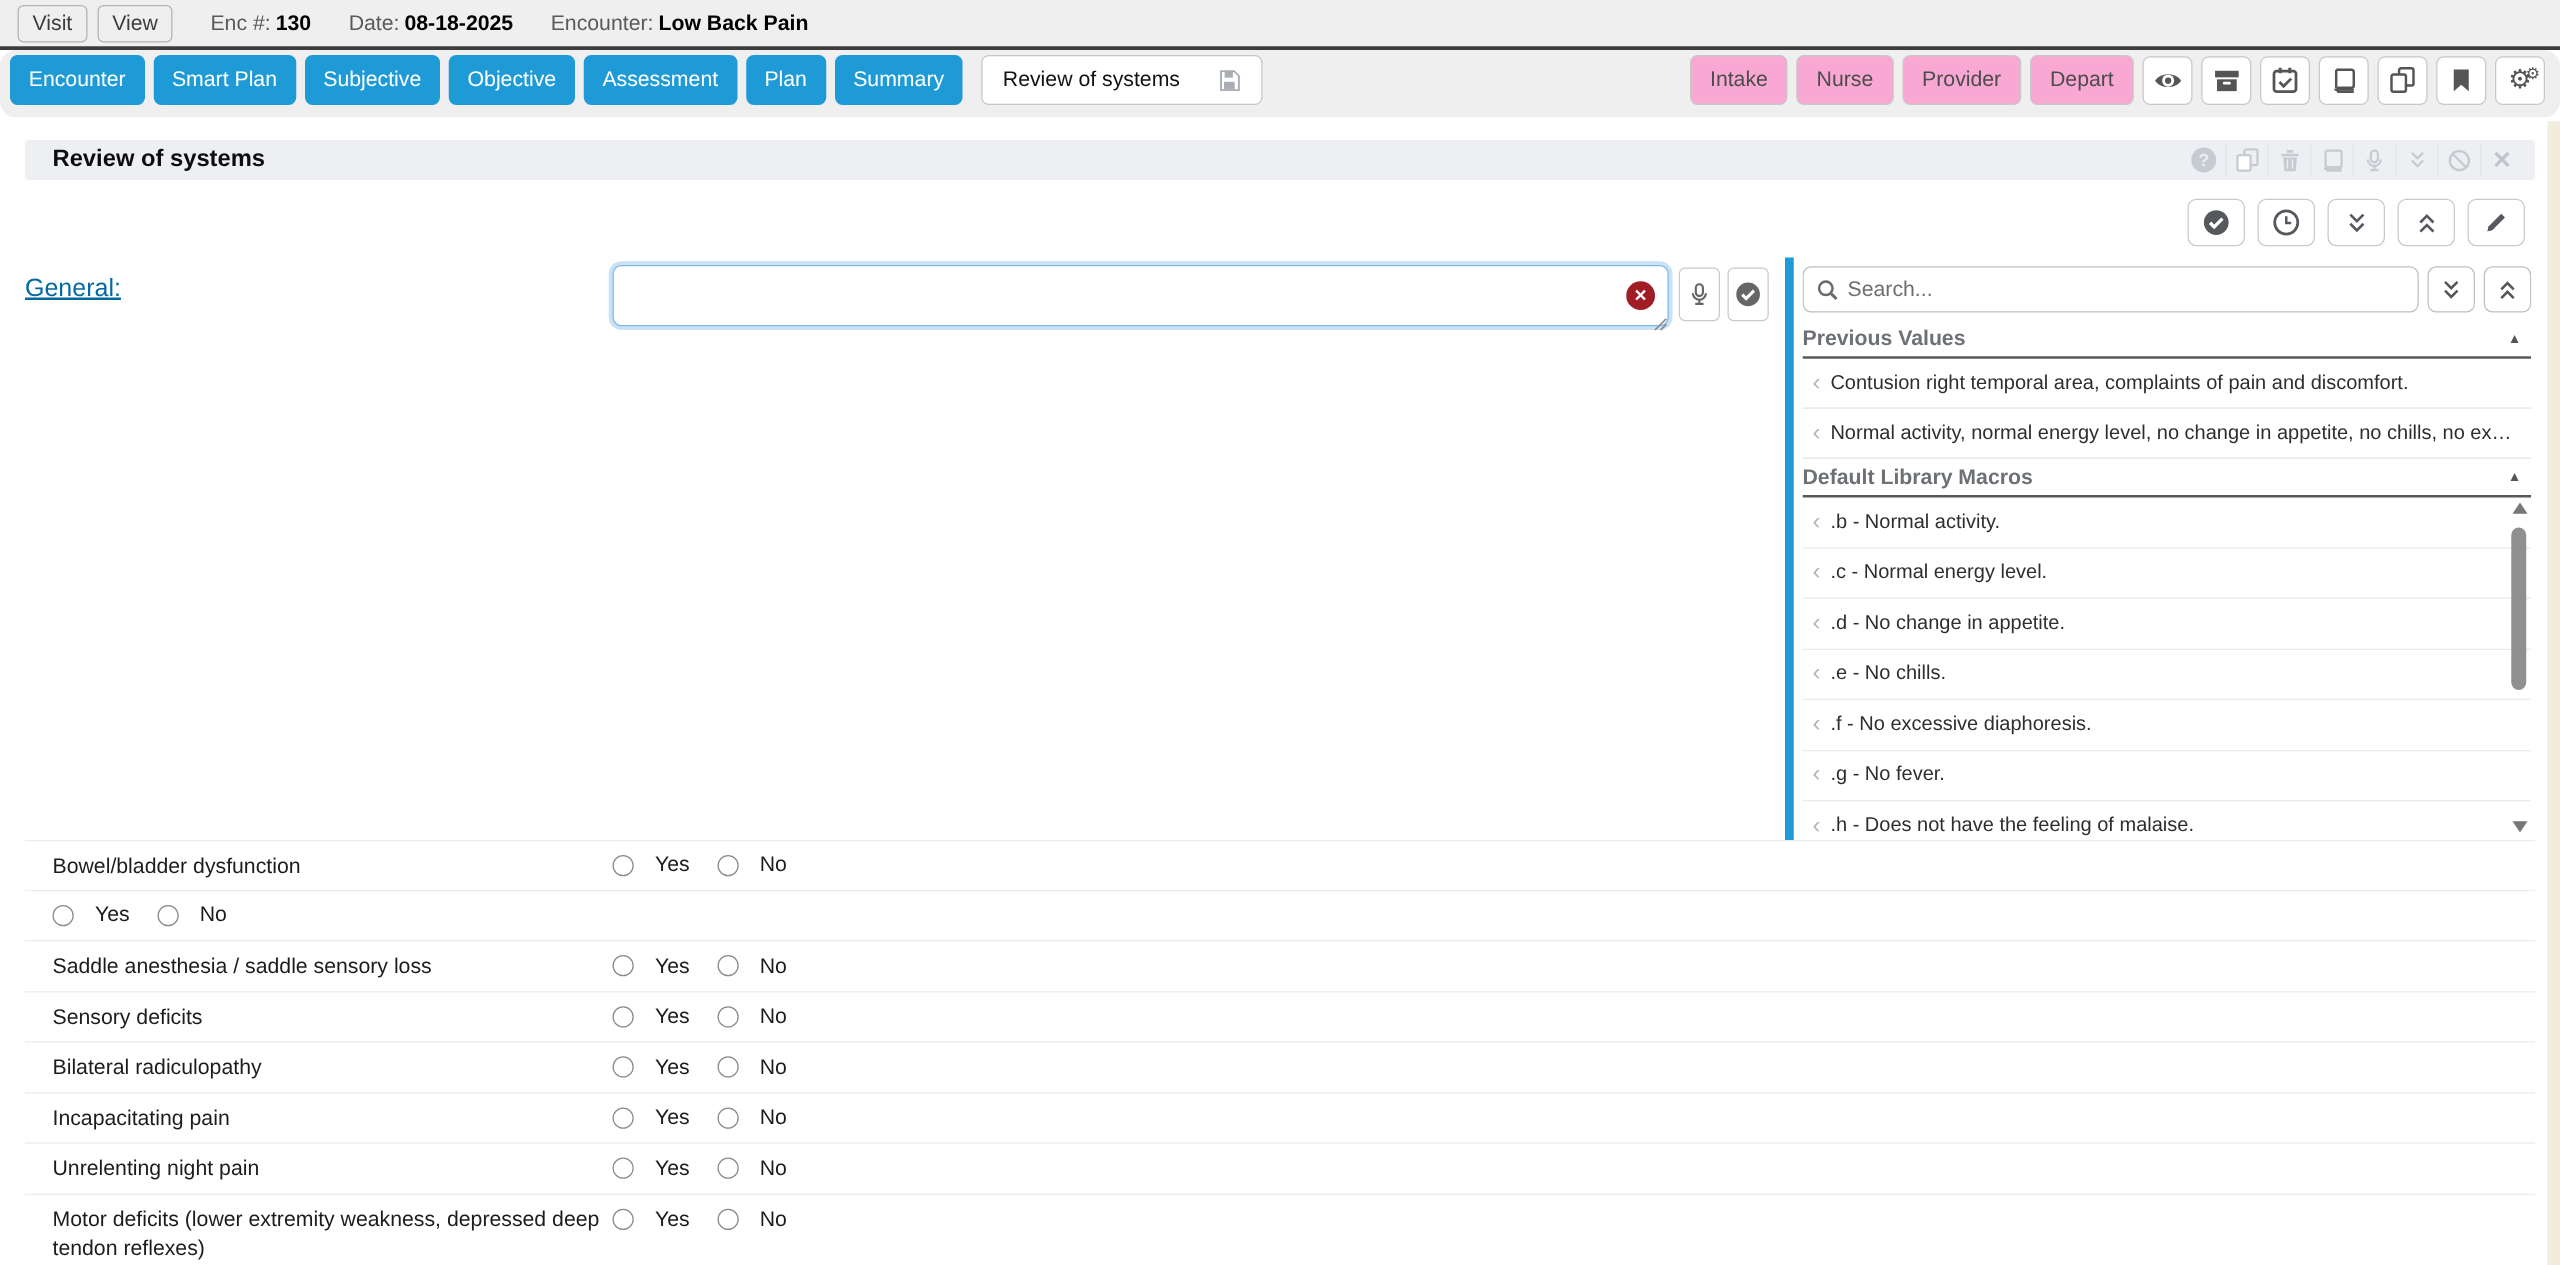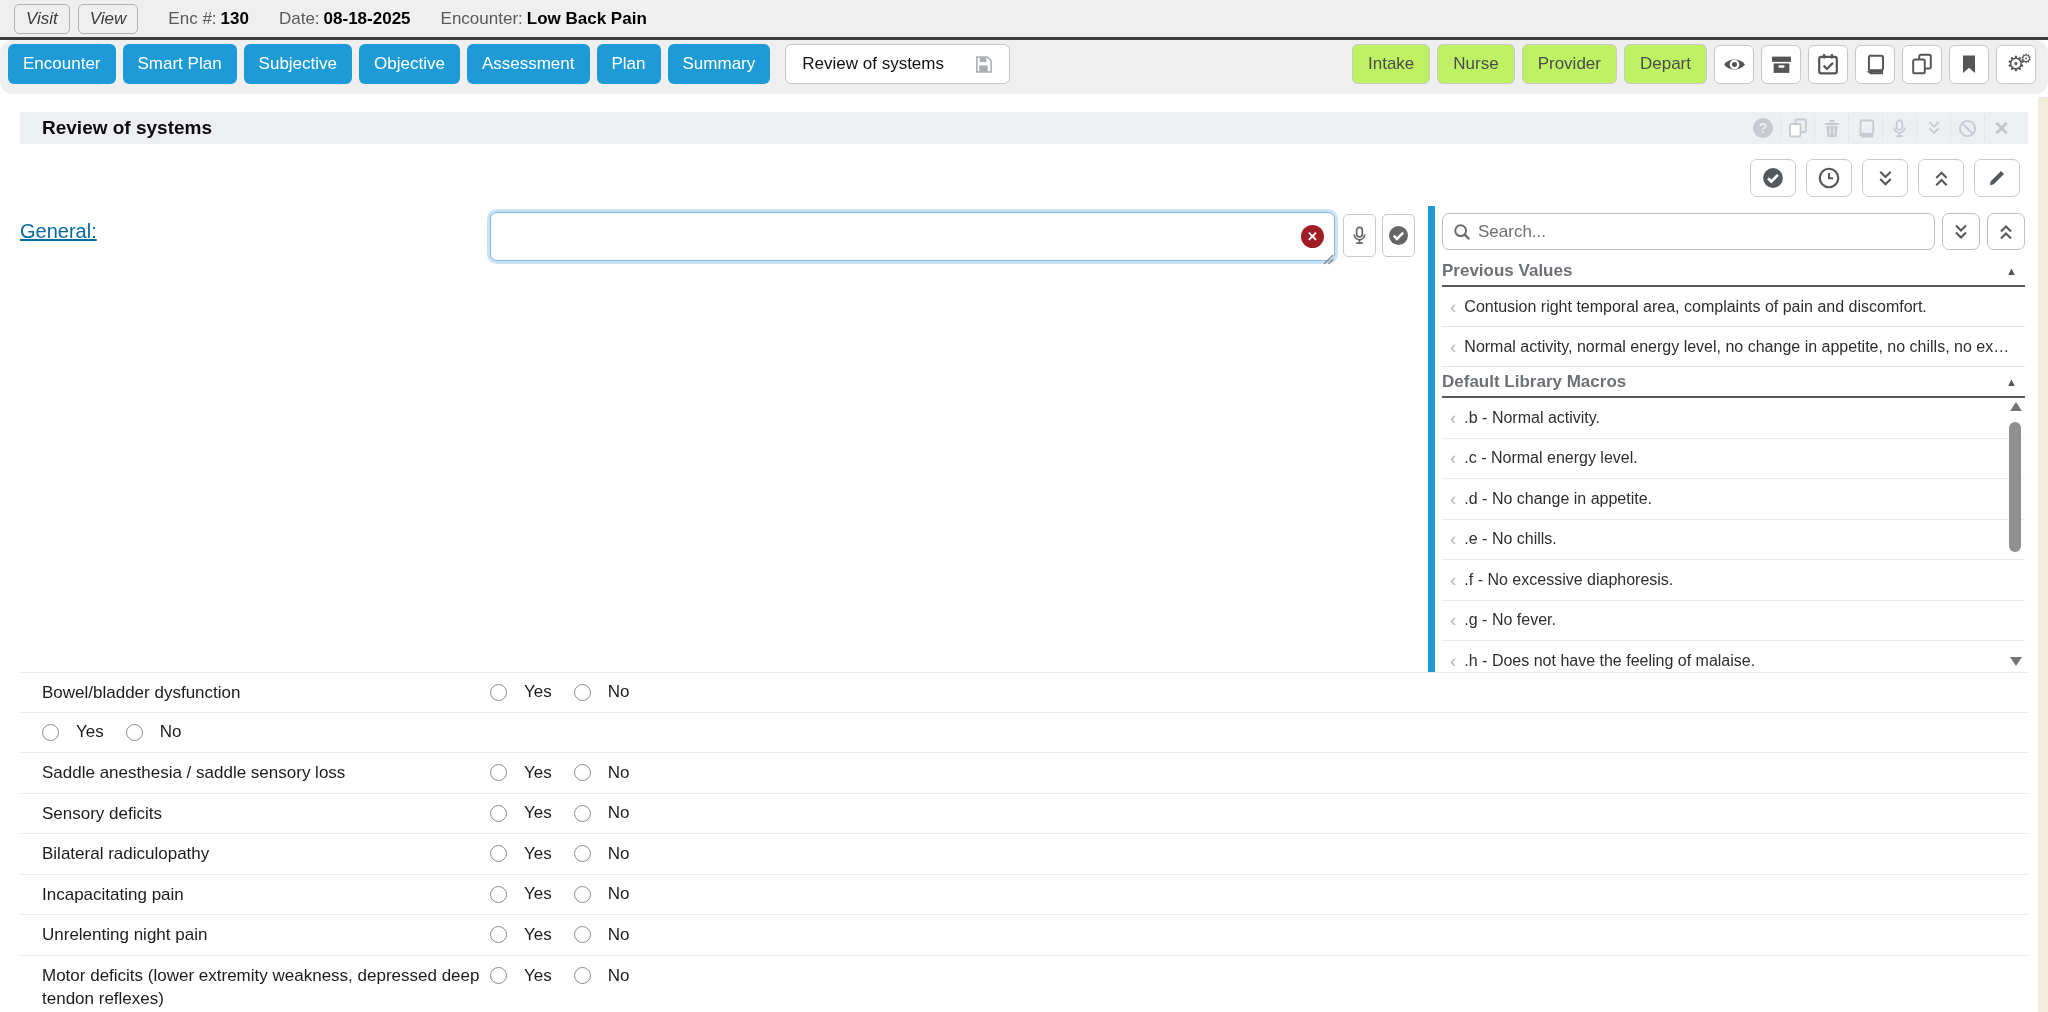--- a/index.html
+++ b/index.html
@@ -3,35 +3,35 @@
 <meta charset="utf-8">
 <style>
   * { margin:0; padding:0; box-sizing:border-box; }
   html,body { width:2048px; height:1012px; overflow:hidden; background:#fff;
     font-family:"Liberation Sans", sans-serif; color:#222; }
 
   
   .topbar { height:40px; background:#efefef; border-bottom:3px solid #3d3d3d;
     display:flex; align-items:center; padding:0 14px; gap:8px; font-size:17px; }
   .tb-btn { background:#efefef; border:1px solid #b3b3b3; border-radius:5px;
-    padding:4px 11px; font-size:17px; color:#3c3c3c; cursor:pointer;font-style:italic; }
+    padding:4px 11px; font-size:17px; color:#3c3c3c; cursor:pointer; }
   .tb-group { margin-left:22px; color:#5a5a5a; }
   .tb-group b { color:#000; font-weight:700; margin-left:4px; }
 
   
   .navbar { height:54px; background:#efefef; display:flex; align-items:center;
     padding:0 12px 6px 8px;border-radius:13px; }
   .nav-tab { background:#1e9bd7; color:#fff; border:none; border-radius:6px;
     padding:10px 15px; font-size:17px; margin-right:7px; cursor:pointer; }
   .active-tab { background:#fff; border:1px solid #c8c8c8; border-radius:6px;
     color:#111; padding:9px 16px; font-size:17px; display:flex; align-items:center;
     margin-left:8px; cursor:pointer; }
   .active-tab .flop { margin-left:30px; color:#a9aeb4; display:flex; }
   .nav-right { margin-left:auto; display:flex; align-items:center; }
-  .role-btn { background:#bef264; border:1px solid #c8c8c8; border-radius:6px;
+  .role-btn { background:#f9a8d4; border:1px solid #c8c8c8; border-radius:6px;
     color:#4c4c4c; padding:9px 15px; font-size:17px; margin-left:7px; cursor:pointer; }
   .icon-btn { background:#fff; border:1px solid #c8c8c8; border-radius:6px;
     width:40px; height:39px; margin-left:7px; display:flex; align-items:center;
     justify-content:center; color:#555; cursor:pointer; }
   .gearwrap { position:relative; width:24px; height:24px; font-size:21px; color:#555; line-height:24px; }
   .gearwrap .g2 { position:absolute; font-size:13px; right:-4px; top:-5px; }
 
   
   .content { padding:18px 20px 0 20px; background:#fff; }
   .panel-header { height:32px; background:#edeff2; border-radius:3px; display:flex;

